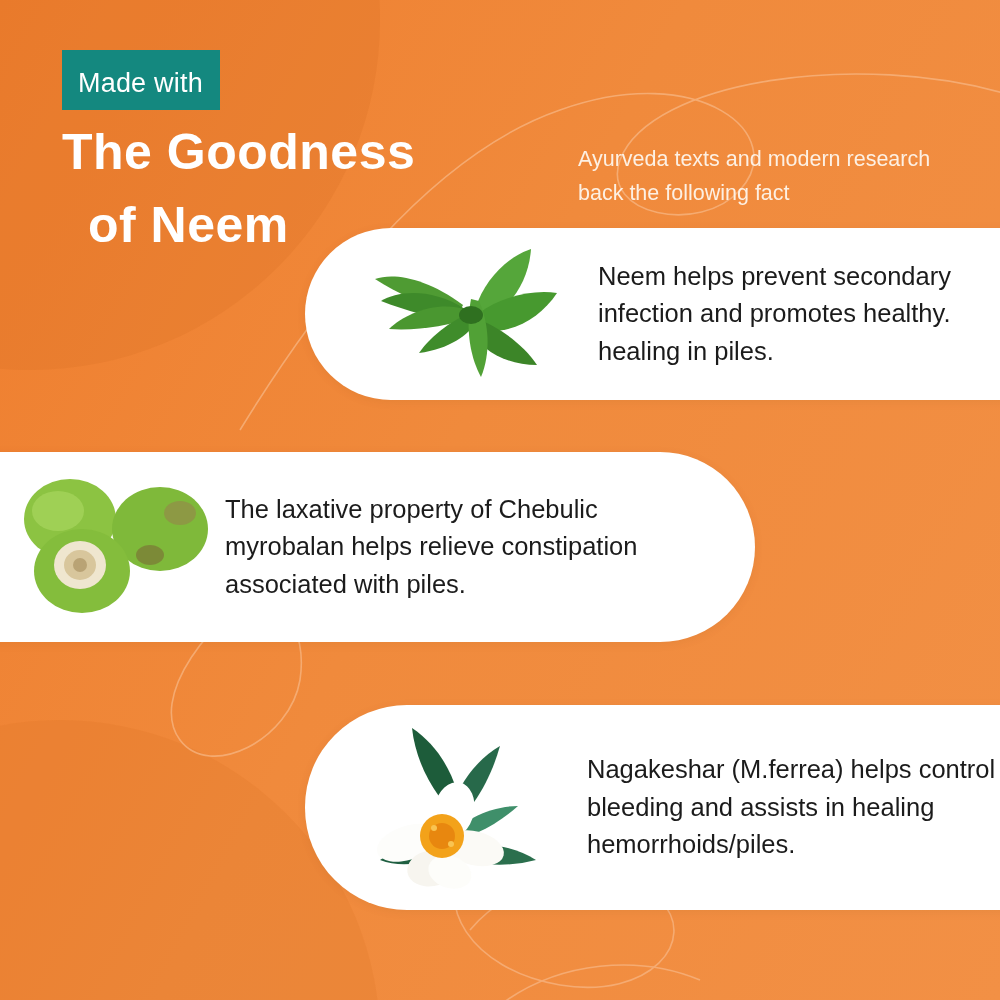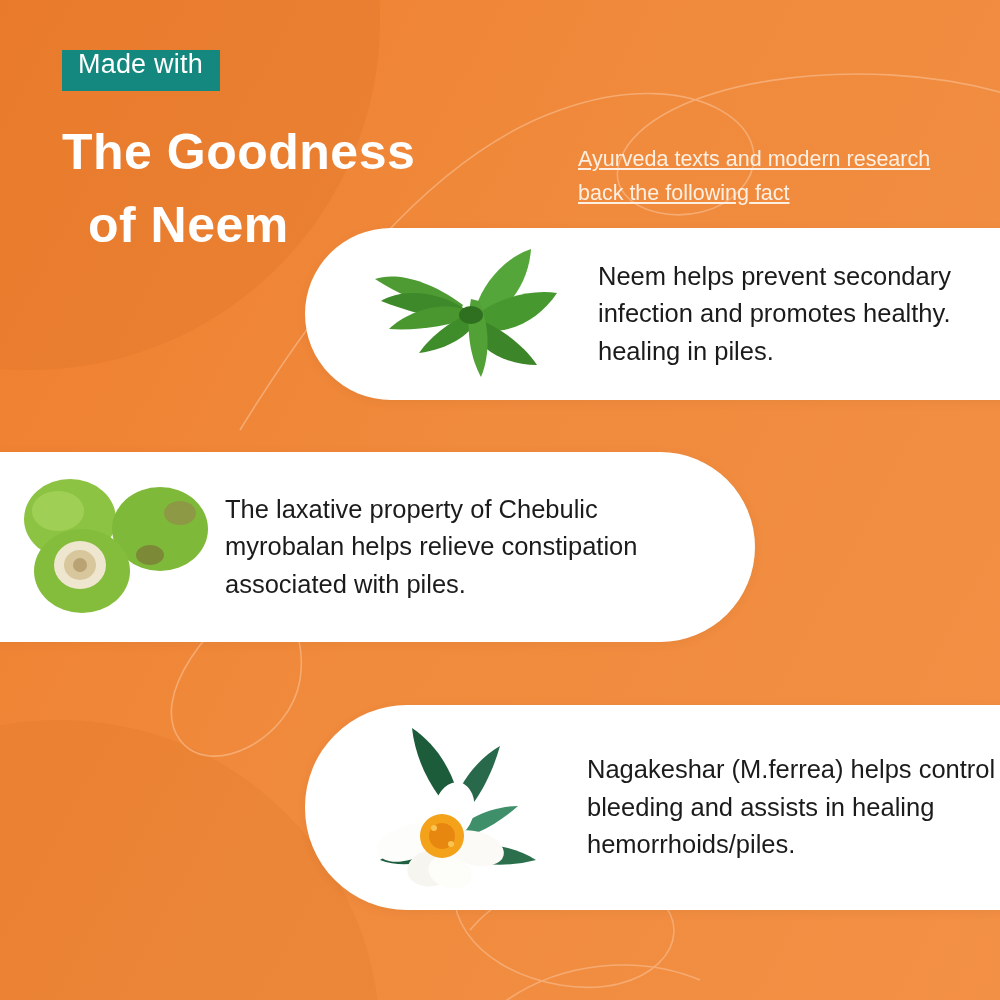--- a/index.html
+++ b/index.html
@@ -46,21 +46,21 @@
   }
   
   .badge {
     position: absolute;
     left: 62px;
     top: 50px;
     background: #14887f;
     color: #ffffff;
     font-size: 27px;
     line-height: 1;
-    padding: 1px 17px 13px 16px;
+    padding: 20px 17px 13px 16px;
     letter-spacing: 0.2px;
   }
   .headline {
     position: absolute;
     left: 62px;
     top: 116px;
     color: #ffffff;
     font-size: 50px;
     font-weight: bold;
     line-height: 1.45;
@@ -72,21 +72,20 @@
     padding-left: 26px;
   }
   .subtitle {
     position: absolute;
     left: 578px;
     top: 142px;
     width: 400px;
     color: #fdf0e3;
     font-size: 21.5px;
     line-height: 1.6;
-    text-decoration: underline;
   }
 
   
   .card {
     position: absolute;
     background: #ffffff;
     display: flex;
     align-items: center;
     box-shadow: 0 2px 10px rgba(120, 60, 10, 0.08);
   }

